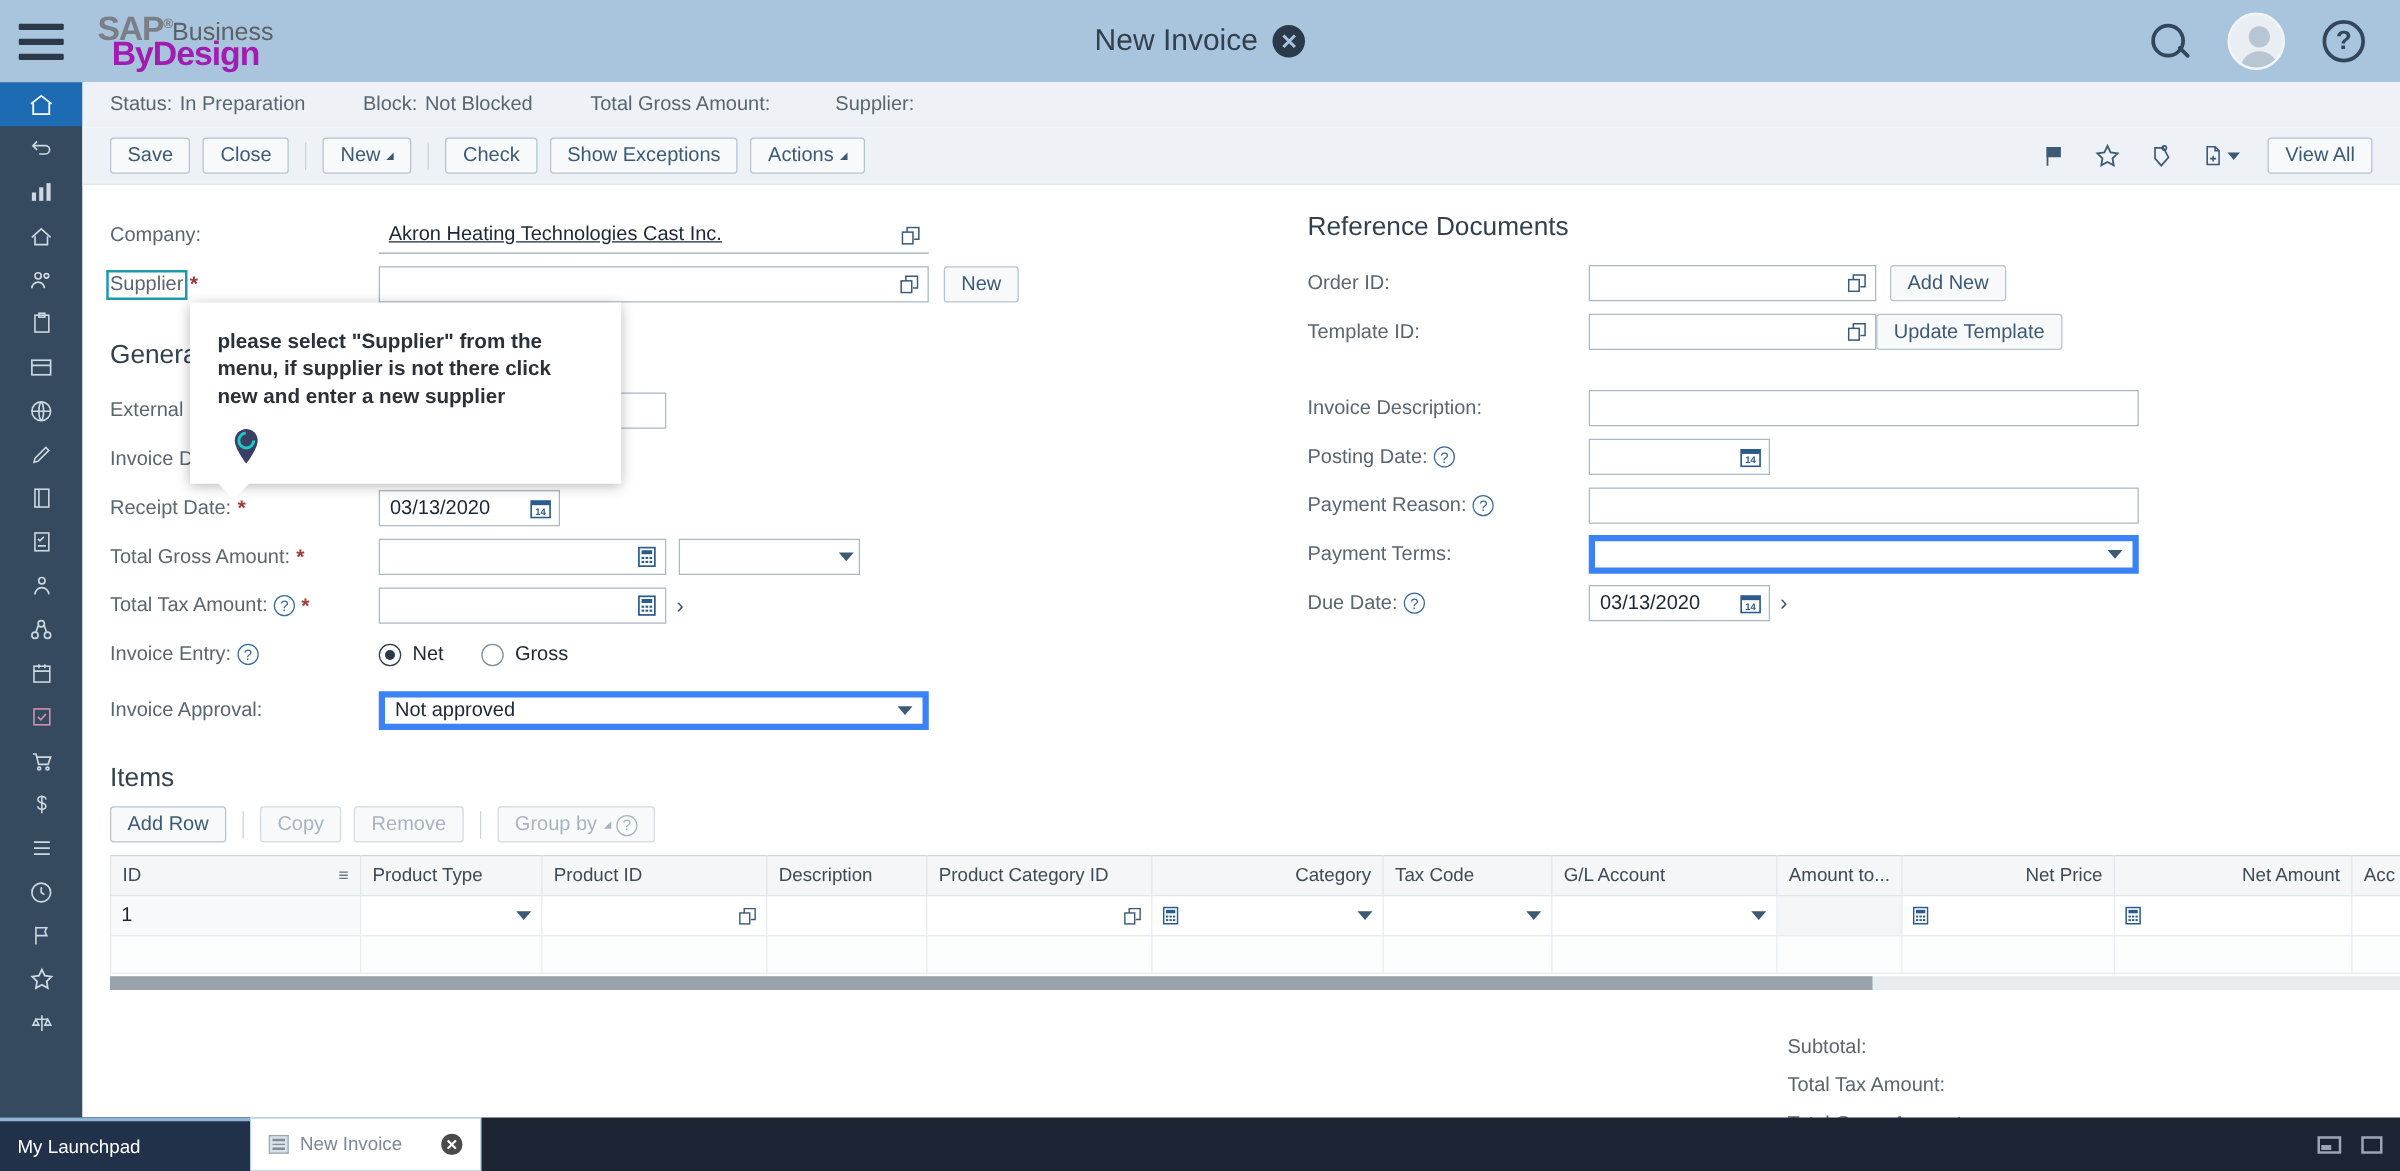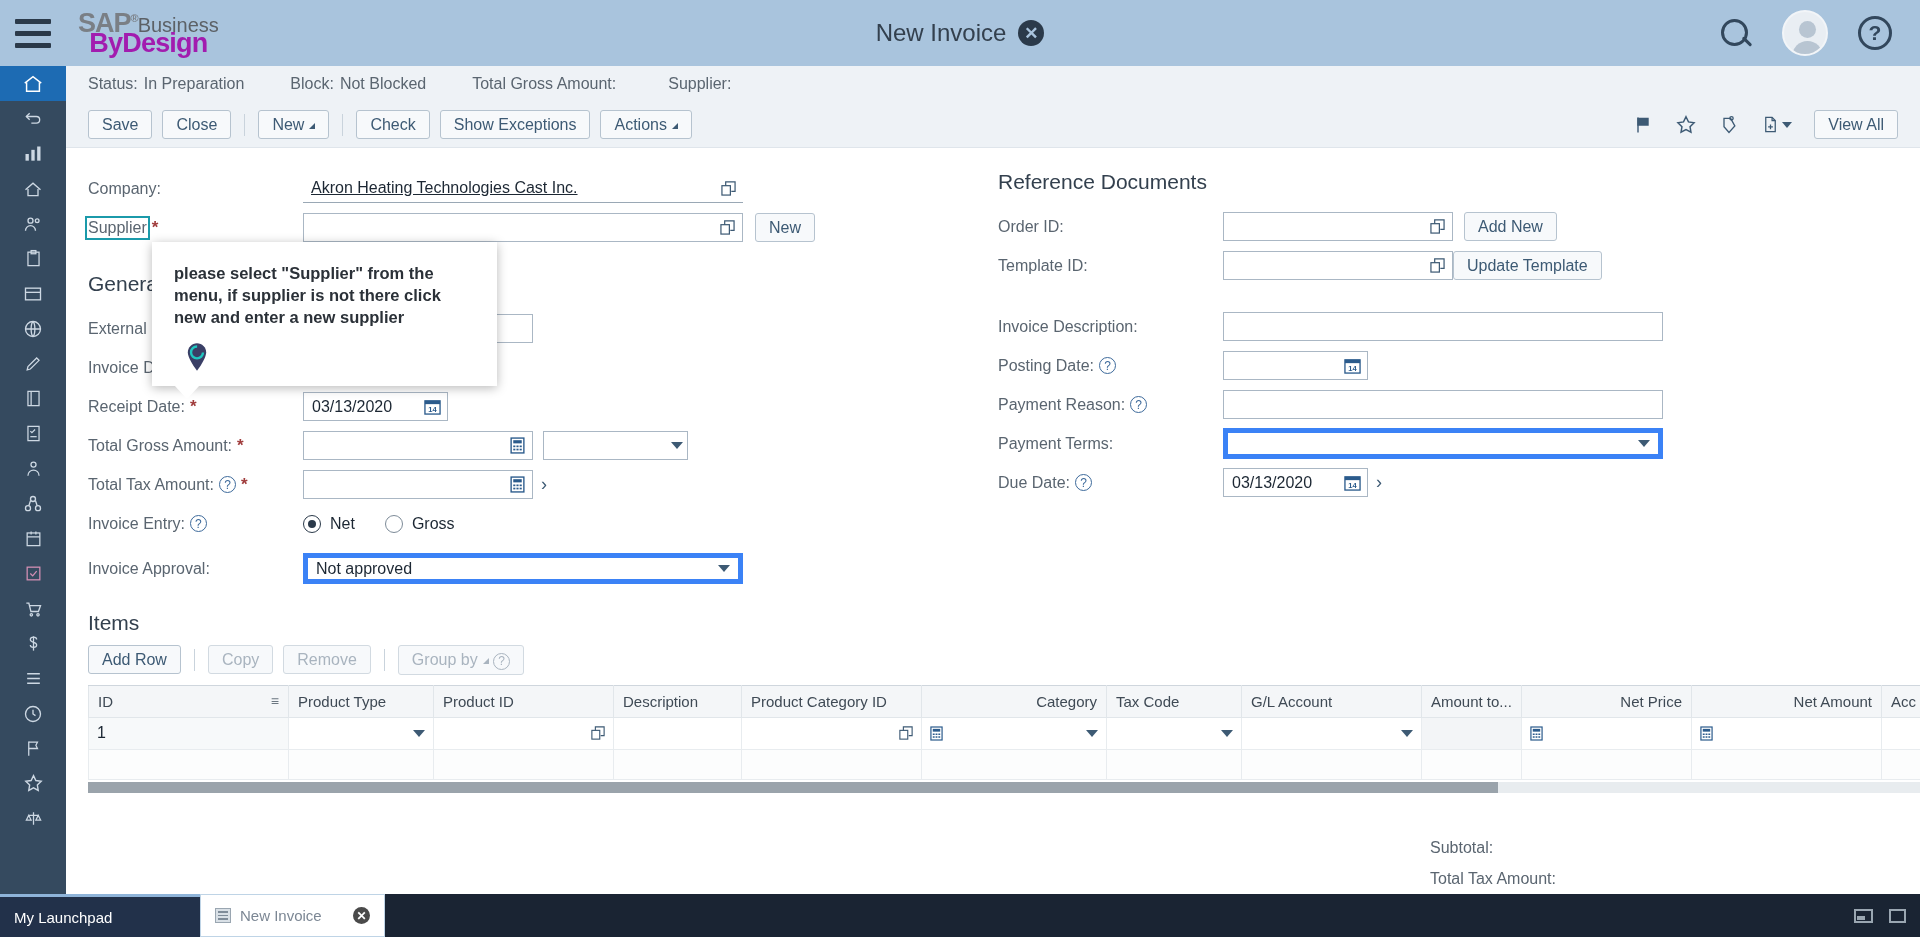--- a/index.html
+++ b/index.html
@@ -72,21 +72,21 @@
   .btn .caret { display: inline-block; width: 0; height: 0; margin-left: 5px;
     border-left: 6px solid transparent; border-bottom: 6px solid #3d5a74; vertical-align: 1px; }
   .tb-sep { width: 1px; height: 22px; background: #c9d3dc; margin: 0 3px; }
   .toolbar-right { margin-left: auto; display: flex; align-items: center; gap: 22px; }
   .tb-icon { color: #3d5a74; cursor: pointer; display: flex; align-items: center; }
   .chev-sm { width:0;height:0;border-left:5px solid transparent;border-right:5px solid transparent;
     border-top:6px solid #3d5a74; margin-left:2px; }
 
   
   .form-area { position: relative; padding: 22px 22px 0 22px; }
-  .cols { display: flex; }
+  .cols { display: flex; gap: 48px; }
   .col-left { width: 800px; }
   .col-right { flex: 1; padding-left: 110px; }
 
   .row { display: flex; align-items: center; min-height: 37px; margin-bottom: 2px; }
   .lbl-cell { width: 215px; font-size: 16px; color: #5a6570; display: flex; align-items: center; gap: 5px; }
   .lbl-cell.w2 { width: 225px; }
   .req { color: #a03c3c; font-size: 17px; font-weight: bold; }
   .qmark { width: 17px; height: 17px; border: 1.6px solid #3d6a9b; border-radius: 50%;
     color: #3d6a9b; font-size: 12px; display: inline-flex; align-items: center;
     justify-content: center; line-height: 1; cursor: pointer; }
@@ -147,21 +147,21 @@
   table.items td.idcell { background: #f7f9fa; }
   table.items tr.empty td { background: #fcfdfd; height: 30px; }
   .th-l { text-align: left; }
   .th-r { text-align: right; }
   .cell-flex { display: flex; align-items: center; justify-content: flex-end; height: 100%; gap: 6px; }
   .cell-flex.between { justify-content: space-between; }
   .scroll-track { height: 11px; background: #e8ecef; width: 1832px; margin-top: 2px; position: relative; }
   .scroll-thumb { position: absolute; left: 0; top: 0; height: 11px; width: 1410px; background: #9aa3ab; }
 
   
-  .totals { margin-top: 40px; padding-left: 1364px; }
+  .totals { margin-top: 30px; padding-left: 1364px; }
   .totals .trow { font-size: 16px; color: #5a6570; height: 31px; display: flex; align-items: center; }
 
   
   .taskbar { position: absolute; left: 0; bottom: 0; width: 1920px; height: 43px;
     background: #1a2433; display: flex; align-items: stretch; }
   .task { display: flex; align-items: center; gap: 9px; padding: 0 14px; font-size: 15px; cursor: pointer; }
   .task.launchpad { width: 200px; color: #ffffff; background: #22314a; border-top: 3px solid #8fb4d9; }
   .task.tab { width: 185px; color: #7c8794; background: #ffffff; border: 1px solid #bfd4e6; }
   .task .doc-ic { width: 16px; height: 15px; background: #d9e0e6; border: 1px solid #9aa6b1;
     display: flex; flex-direction: column; justify-content: center; gap: 2px; padding: 2px; }

